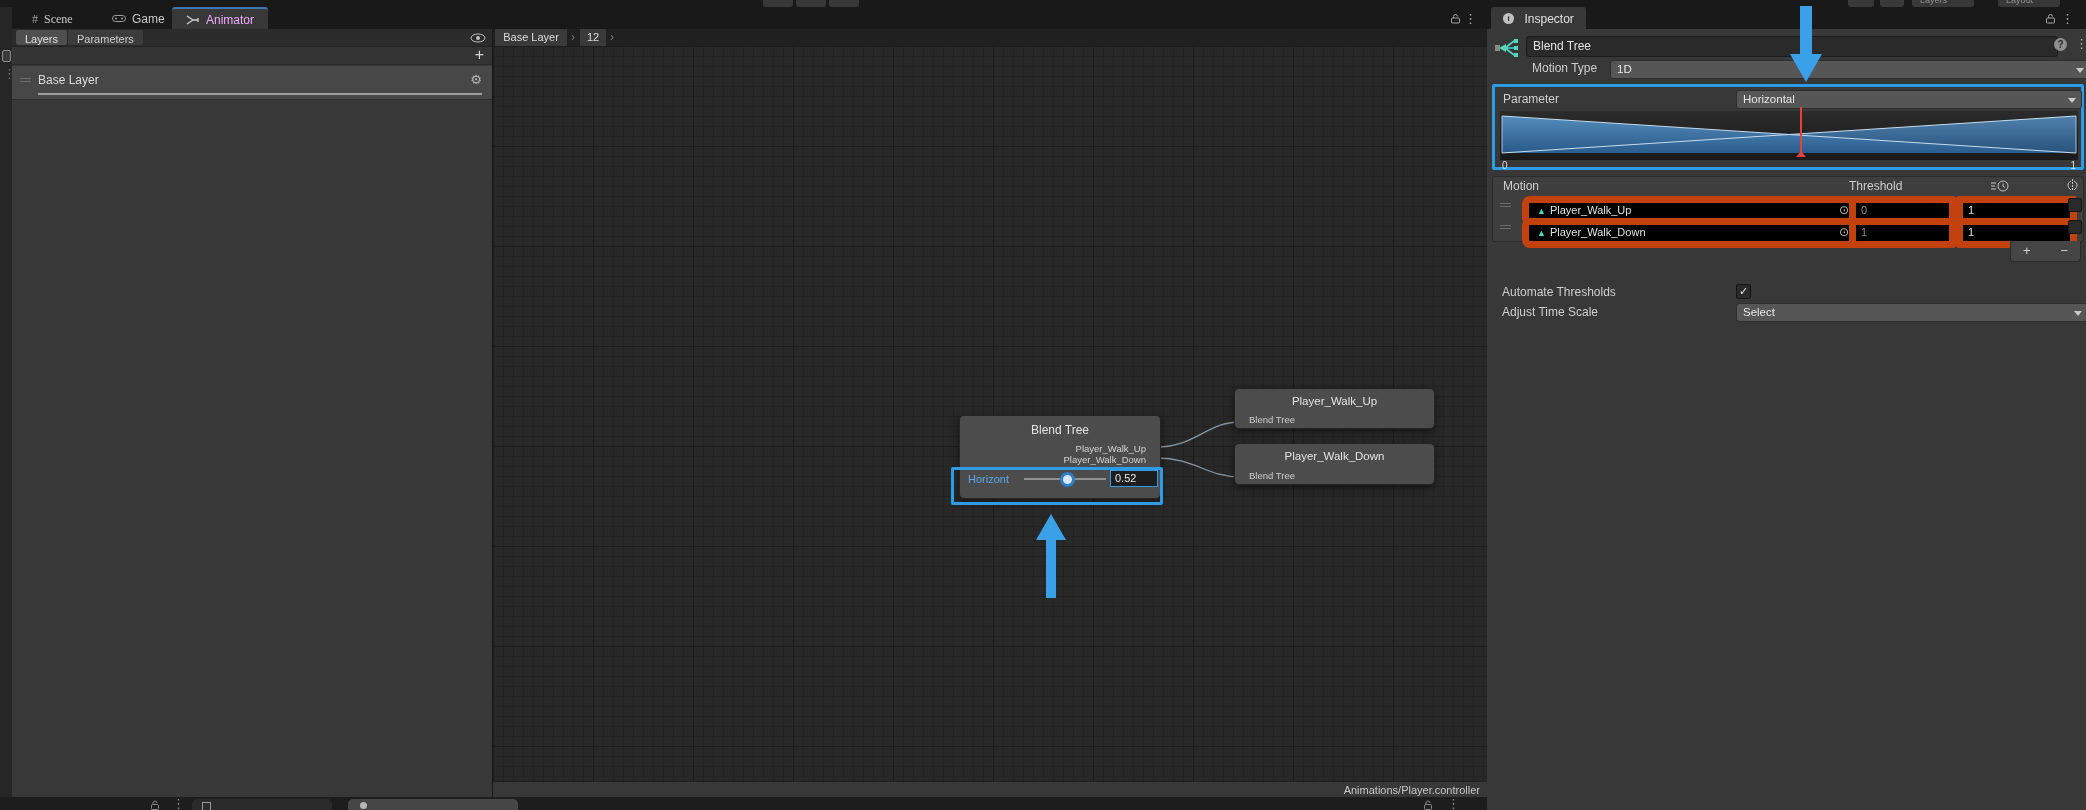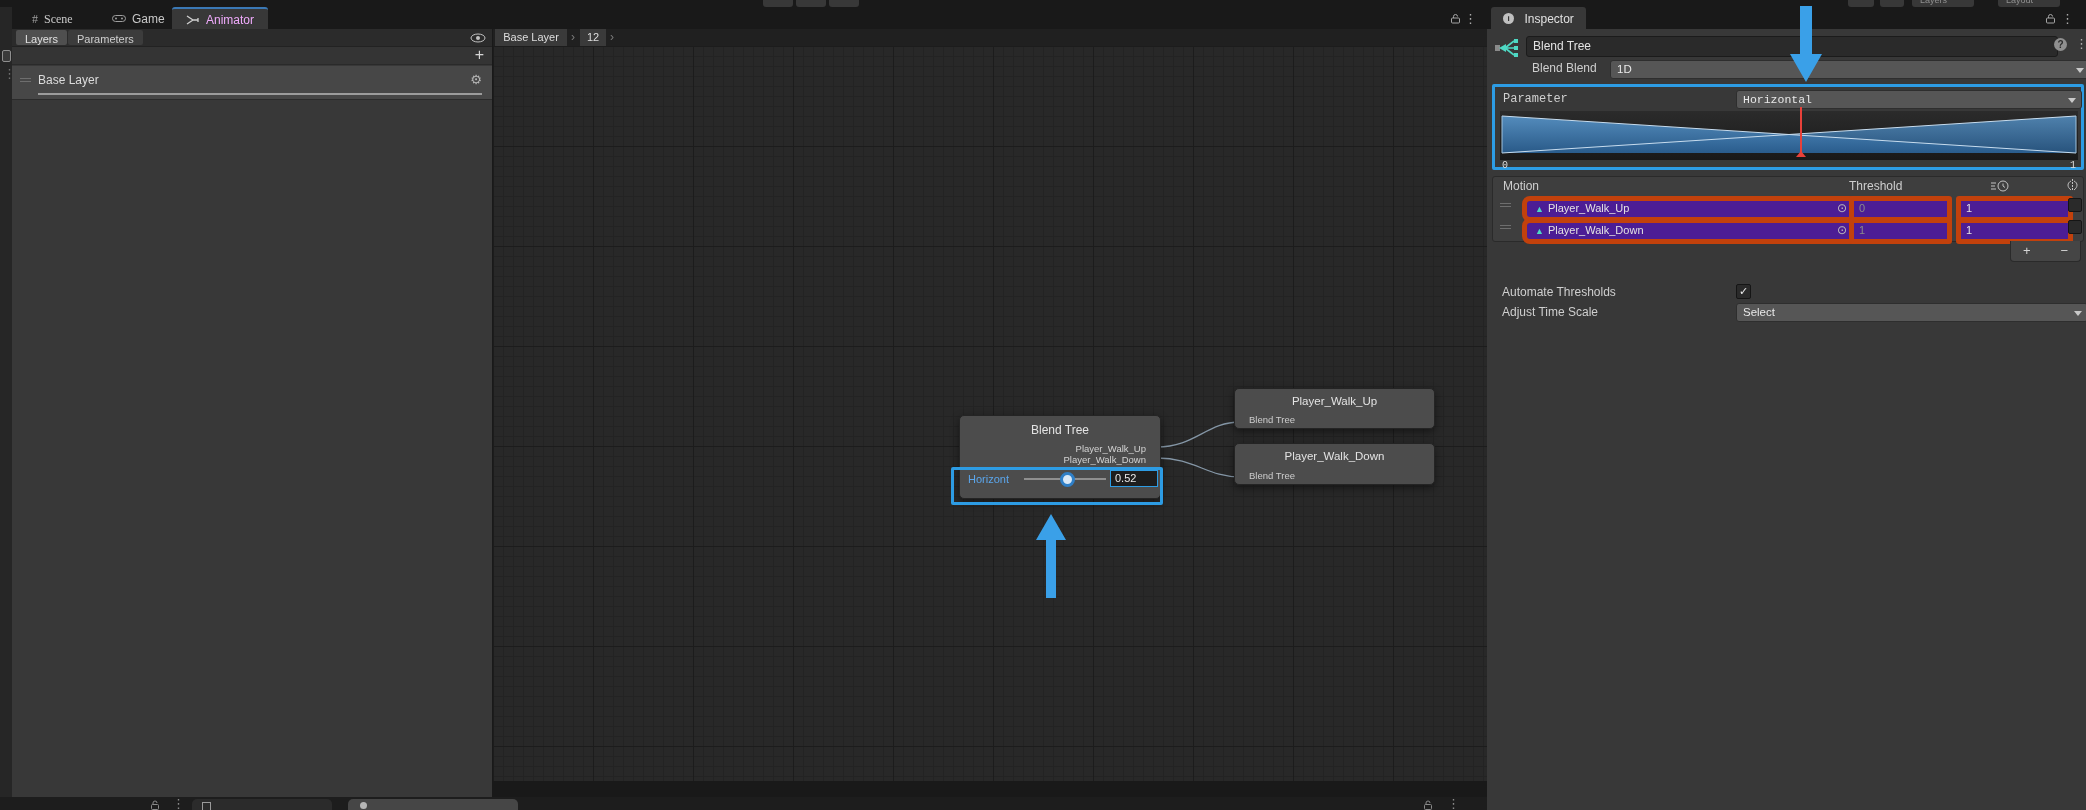--- a/index.html
+++ b/index.html
@@ -20,22 +20,22 @@
     background-image:
       linear-gradient(#1c1c1c 1px,transparent 1px),
       linear-gradient(90deg,#1c1c1c 1px,transparent 1px),
       linear-gradient(#232323 1px,transparent 1px),
       linear-gradient(90deg,#232323 1px,transparent 1px);
     background-size:100px 100px,100px 100px,10px 10px,10px 10px;}
   .kebab{color:#aaa;font-size:13px;line-height:10px;}
   .tabtext{font-size:12px;color:#c9c9c9;}
   .seg{background:#3a3a3a;height:17px;line-height:17px;text-align:center;font-size:11px;color:#dedede;}
   .chev{color:#7a7a7a;font-size:12px;line-height:17px;}
-  .hl{border:3px solid #2d9ce4;border-radius:2px;font-family:Liberation Mono, monospace;}
-  .cellfield{background:#4c1d95;border:5px solid #c2410c;border-radius:3px;font-size:11px;line-height:14px;}
+  .hl{border:3px solid #2d9ce4;border-radius:2px;}
+  .cellfield{background:#000000;border:7px solid #c2410c;border-radius:3px;font-size:11px;line-height:14px;}
   .cb{background:#2a2a2a;border:1px solid #151515;border-radius:2px;}
   .handlebars{width:11px;height:1px;background:#6e6e6e;box-shadow:0 3px 0 #6e6e6e;}
   svg{display:block;}
 </style>
 </head>
 <body>
 
 <div id="root">
 
   <div class="abs" style="left:0;top:0;width:2086px;height:7px;background:#191919;">
@@ -157,20 +157,23 @@
     </div>
     <div class="node" style="left:741px;top:414px;width:199px;height:40px;">
       <div class="node-title" style="top:6px;font-size:11.5px;">Player_Walk_Down</div>
       <div class="abs" style="left:14px;bottom:3px;font-size:9.5px;color:#cdcdcd;">Blend Tree</div>
     </div>
 
     <svg class="abs" style="left:543px;top:483px;" width="30" height="86">
       <polygon points="15,2 0,28 10,28 10,86 20,86 20,28 30,28" fill="#3aa0e8"></polygon>
     </svg>
 
+    <div class="abs" style="left:0;top:752px;width:995px;height:16px;background:#383838;border-top:1px solid #222;">
+      <span class="abs small" style="right:8px;top:2px;color:#c6c6c6;">Animations/Player.controller</span>
+    </div>
   </div>
 
   <div class="abs" style="left:0;top:797px;width:1487px;height:13px;background:#1d1d1d;">
     <span class="abs" style="left:150px;top:3px;">
       <svg width="10" height="10">
           <rect x="1.5" y="4.5" width="7" height="5" rx="1" fill="none" stroke="#8a8a8a"></rect>
           <path d="M3,4.5 V3 A2,2 0 0 1 7,3" fill="none" stroke="#8a8a8a"></path>
         </svg>
     </span>
     <span class="abs kebab" style="left:172px;top:2px;color:#8a8a8a;">⋮</span>
@@ -216,21 +219,21 @@
           <rect x="20" y="9" width="4" height="4" fill="#4ed8c3"></rect>
           <rect x="20" y="16" width="4" height="4" fill="#4ed8c3"></rect>
         </svg>
       </span>
       <div class="abs field" style="left:39px;top:7px;width:524px;height:19px;font-size:12px;line-height:19px;padding-left:6px;">
         <span>Blend Tree</span>
       </div>
       <span class="abs" style="left:567px;top:9px;width:13px;height:13px;border-radius:50%;background:#8f8f8f;color:#2b2b2b;font-size:10px;line-height:13px;text-align:center;font-weight:bold;"><span>?</span></span>
       <span class="abs kebab" style="left:588px;top:10px;">⋮</span>
 
-      <span class="abs lbl" style="left:45px;top:32px;">Blend Blend</span>
+      <span class="abs lbl" style="left:45px;top:32px;">Motion Type</span>
       <div class="abs dd" style="left:123px;top:31px;width:472px;height:17px;line-height:17px;padding-left:6px;">
         <span>1D</span>
         <span class="caret"></span>
       </div>
 
       <div class="abs hl" style="left:5px;top:55px;width:586px;height:80px;background:#383838;">
         <span class="abs lbl" style="left:8px;top:5px;">Parameter</span>
         <div class="abs dd" style="left:241px;top:3px;width:338px;height:17px;line-height:17px;padding-left:6px;">
           <span>Horizontal</span>
           <span class="caret"></span>

